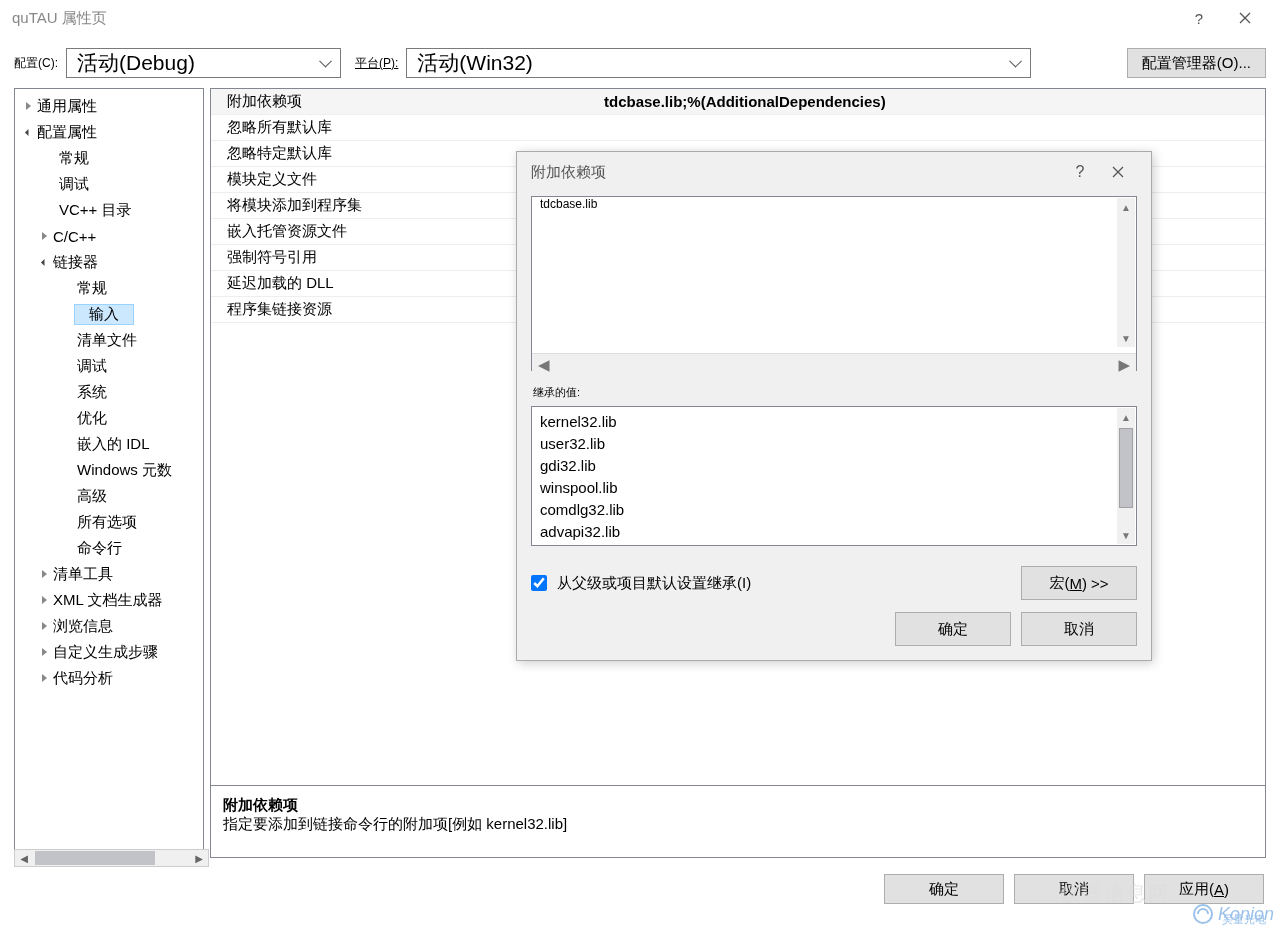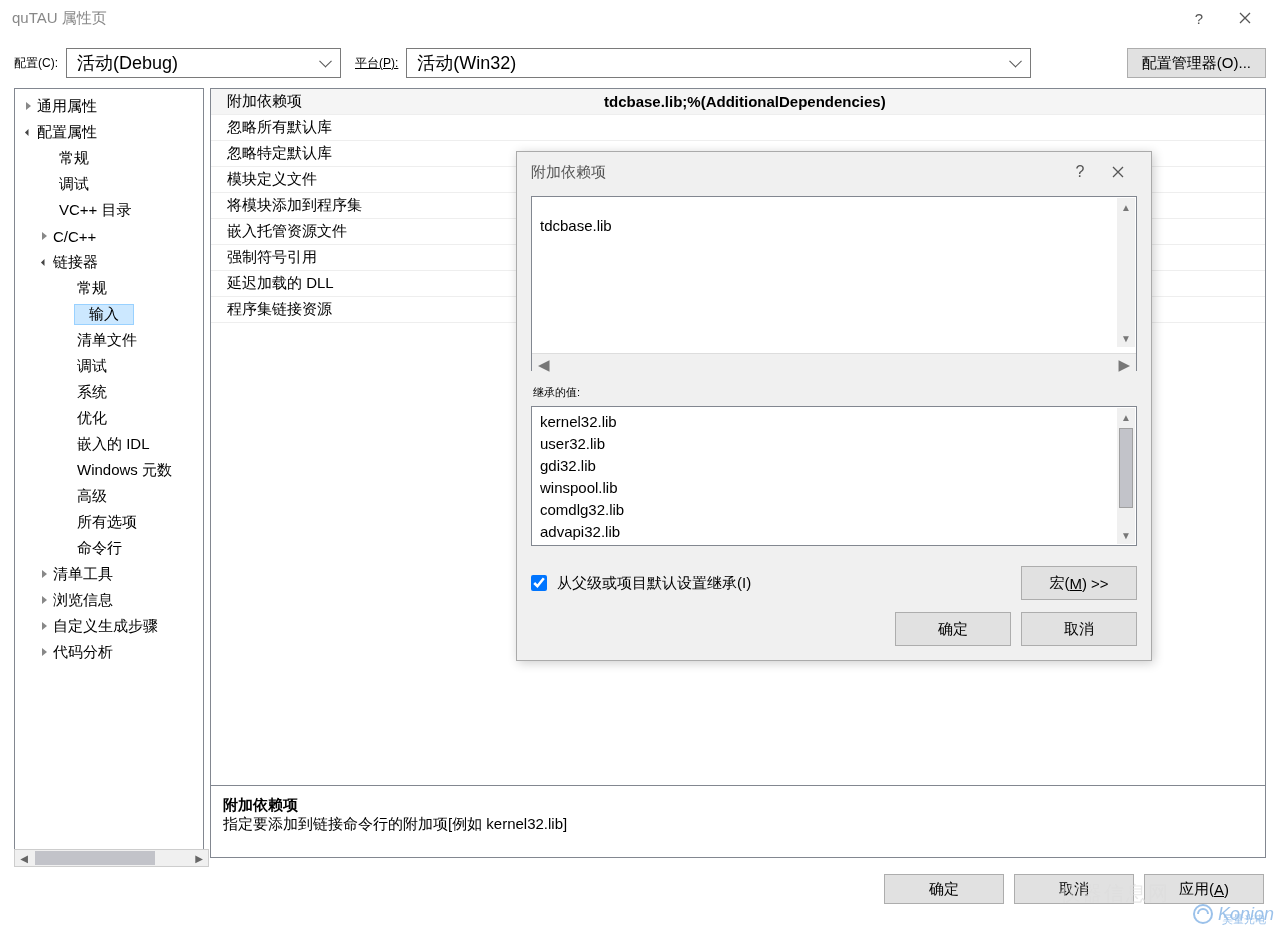--- a/index.html
+++ b/index.html
@@ -4,21 +4,21 @@
 <style>
 * { box-sizing: border-box; margin: 0; padding: 0; font-family: "Microsoft YaHei", "Segoe UI", Tahoma, sans-serif; }
 body { background: #fff; font-size: 15px; color: #000; width: 1280px; height: 937px; overflow: hidden; position: relative; }
 
 .titlebar { height: 36px; display: flex; align-items: center; padding: 0 12px; background: #fff; color: #888; font-size: 15px; }
 .titlebar .spacer { flex: 1; }
 .titlebar .tbtn { width: 46px; height: 32px; display: flex; align-items: center; justify-content: center; color: #555; }
 
 .toprow { display: flex; align-items: center; padding: 12px 14px 10px 14px; gap: 8px; }
 .toprow label { font-size: 12px; }
-.select { position: relative; height: 30px; border: 1px solid #7a7a7a; background: #fff; display: flex; align-items: center; padding: 0 28px 0 10px; font-size: 18px; }
+.select { position: relative; height: 30px; border: 1px solid #7a7a7a; background: #fff; display: flex; align-items: center; padding: 0 28px 0 10px; font-size: 21px; }
 .select::after { content: ""; position: absolute; right: 10px; top: 50%; width: 8px; height: 8px; border-right: 1.5px solid #555; border-bottom: 1.5px solid #555; transform: translateY(-70%) rotate(45deg); }
 #sel-config { width: 275px; }
 #sel-platform { width: 625px; }
 .btn { height: 30px; padding: 0 14px; border: 1px solid #adadad; background: #e1e1e1; display: flex; align-items: center; font-size: 15px; cursor: default; }
 
 .mainarea { display: flex; padding: 0 14px; gap: 6px; height: 770px; }
 
 .tree { width: 190px; border: 1px solid #828790; background: #fff; overflow-y: auto; overflow-x: auto; padding: 4px 0; position: relative; }
 .tree-item { display: flex; align-items: center; height: 26px; font-size: 15px; white-space: nowrap; }
 .tree-item .arrow { width: 14px; display: inline-flex; justify-content: center; color: #666; font-size: 11px; }
@@ -42,21 +42,21 @@
 .bottombar { display: flex; justify-content: flex-end; gap: 10px; padding: 16px 16px 10px 0; }
 .bottombar .btn { width: 120px; justify-content: center; }
 
 
 .dialog { position: absolute; left: 516px; top: 151px; width: 636px; background: #f0f0f0; border: 1px solid #aaa; box-shadow: 2px 2px 10px rgba(0,0,0,0.2); }
 .dialog .dtitle { height: 40px; display: flex; align-items: center; padding: 0 14px; font-size: 15px; color: #555; }
 .dialog .dtitle .spacer { flex: 1; }
 .dialog .dbtn { width: 38px; height: 30px; display: flex; align-items: center; justify-content: center; color: #555; font-size: 16px; }
 .dialog .body { padding: 4px 14px 14px 14px; }
 .editarea { background: #fff; border: 1px solid #828790; height: 175px; width: 100%; position: relative; }
-.editarea .content { padding: 20px 8px; font-size: 15px; height: 156px; overflow: hidden; }
+.editarea .content { padding: 0 8px; font-size: 12px; height: 156px; overflow: hidden; }
 .editarea .hscroll { height: 22px; border-top: 1px solid #ddd; background: #f0f0f0; display: flex; align-items: center; justify-content: space-between; padding: 0 6px; color: #777; }
 .vsb { position: absolute; right: 1px; top: 1px; bottom: 23px; width: 18px; background: #f0f0f0; display: flex; flex-direction: column; justify-content: space-between; align-items: center; color: #777; font-size: 10px; }
 .vsb div { height: 18px; display: flex; align-items: center; justify-content: center; }
 .inhlabel { margin: 14px 0 6px 2px; font-size: 11px; }
 .inhlist { background: #fff; border: 1px solid #828790; height: 140px; width: 100%; position: relative; overflow: hidden; }
 .inhlist .content { padding: 4px 8px; font-size: 15px; line-height: 22px; }
 .inhlist .vsb2 { position: absolute; right: 1px; top: 1px; bottom: 1px; width: 18px; background: #f0f0f0; display: flex; flex-direction: column; align-items: center; color: #777; font-size: 10px; }
 .inhlist .vsb2 .thumb { background: #c2c3c9; width: 14px; height: 80px; margin-top: 2px; border: 1px solid #a0a0a0; }
 .inhlist .vsb2 div.arrow { height: 18px; display: flex; align-items: center; justify-content: center; }
 .chkrow { display: flex; align-items: center; margin-top: 20px; gap: 10px; }
@@ -160,20 +160,24 @@
       </div>
     <div class="tree-item i3">
         <span class="label">所有选项</span>
       </div>
     <div class="tree-item i3">
         <span class="label">命令行</span>
       </div>
     <div class="tree-item i1">
         <span class="arrow closed"></span>
         <span class="label">清单工具</span>
+      </div>
+    <div class="tree-item i1">
+        <span class="arrow closed"></span>
+        <span class="label">XML 文档生成器</span>
       </div>
     <div class="tree-item i1">
         <span class="arrow closed"></span>
         <span class="label">浏览信息</span>
       </div>
     <div class="tree-item i1">
         <span class="arrow closed"></span>
         <span class="label">自定义生成步骤</span>
       </div>
     <div class="tree-item i1">

